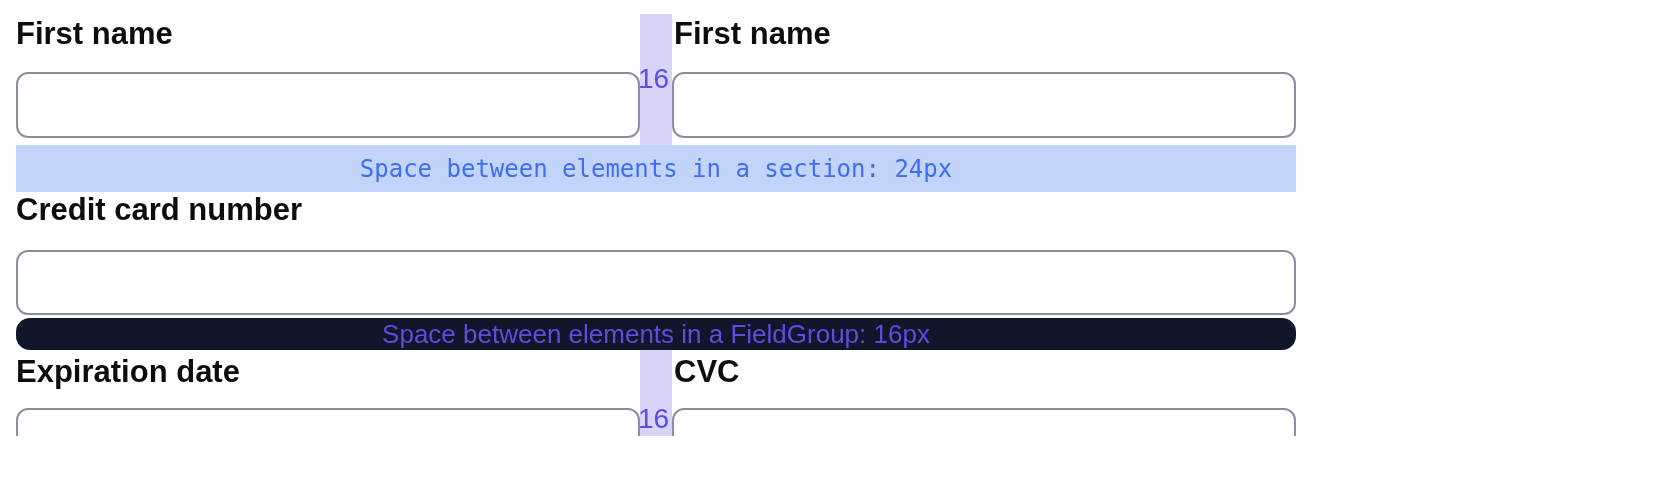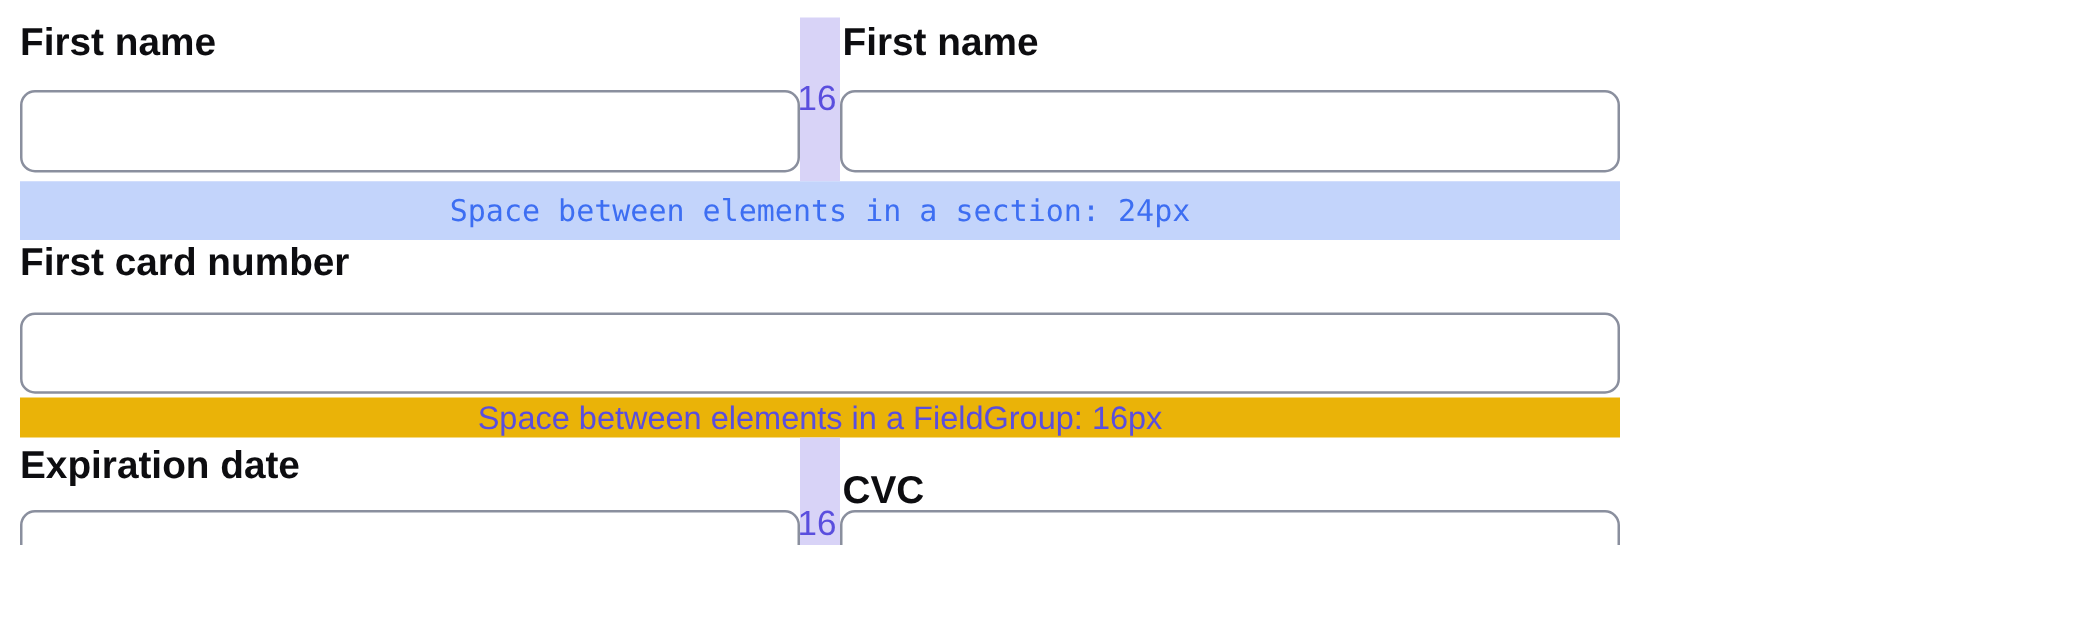--- a/index.html
+++ b/index.html
@@ -27,28 +27,28 @@
   .gapnum2{top:402px;}
   .band{
     position:absolute;left:16px;width:1280px;
     display:flex;align-items:center;justify-content:center;
   }
   .band-section{top:145px;height:47px;background:#c3d4fb;}
   .band-section .cap{
     font-family:"DejaVu Sans Mono",monospace;font-size:24px;color:#3d6ef2;
     white-space:nowrap;
   }
-  .band-group{top:318px;height:32px;background:#eab308;}
+  .band-group{top:318px;height:32px;background:#0f172a;border-radius:14px;}
   .band-group .cap{font-size:26px;color:#5a4ede;white-space:nowrap;}
 
   .lbl-first{left:16px;top:16px;}
   .lbl-last{left:674px;top:16px;}
   .lbl-cc{left:16px;top:192px;}
   .lbl-exp{left:16px;top:354px;}
-  .lbl-cvc{left:674px;top:354px;margin-top:20px;}
+  .lbl-cvc{left:674px;top:354px;}
 
   .in-first{left:16px;top:72px;width:624px;height:66px;}
   .in-last{left:672px;top:72px;width:624px;height:66px;}
   .in-cc{left:16px;top:250px;width:1280px;height:65px;}
   .in-exp{left:16px;top:408px;width:624px;height:66px;}
   .in-cvc{left:672px;top:408px;width:624px;height:66px;}
 </style>
 </head>
 <body>
 
@@ -59,21 +59,21 @@
   <div class="flabel lbl-first">First name</div>
   <div class="flabel lbl-last">First name</div>
   <input class="tinput in-first" type="text" value="" style="">
   <input class="tinput in-last" type="text" value="" style="">
   <div class="gapnum gapnum1">16</div>
 
   <div class="band band-section">
     <span class="cap">Space between elements in a section: 24px</span>
   </div>
 
-  <div class="flabel lbl-cc">First card number</div>
+  <div class="flabel lbl-cc">Credit card number</div>
   <input class="tinput in-cc" type="text" value="" style="">
 
   <div class="band band-group">
     <span class="cap">Space between elements in a FieldGroup: 16px</span>
   </div>
 
   <div class="strip strip2"></div>
 
   <div class="flabel lbl-exp">Expiration date</div>
   <div class="flabel lbl-cvc">CVC</div>

